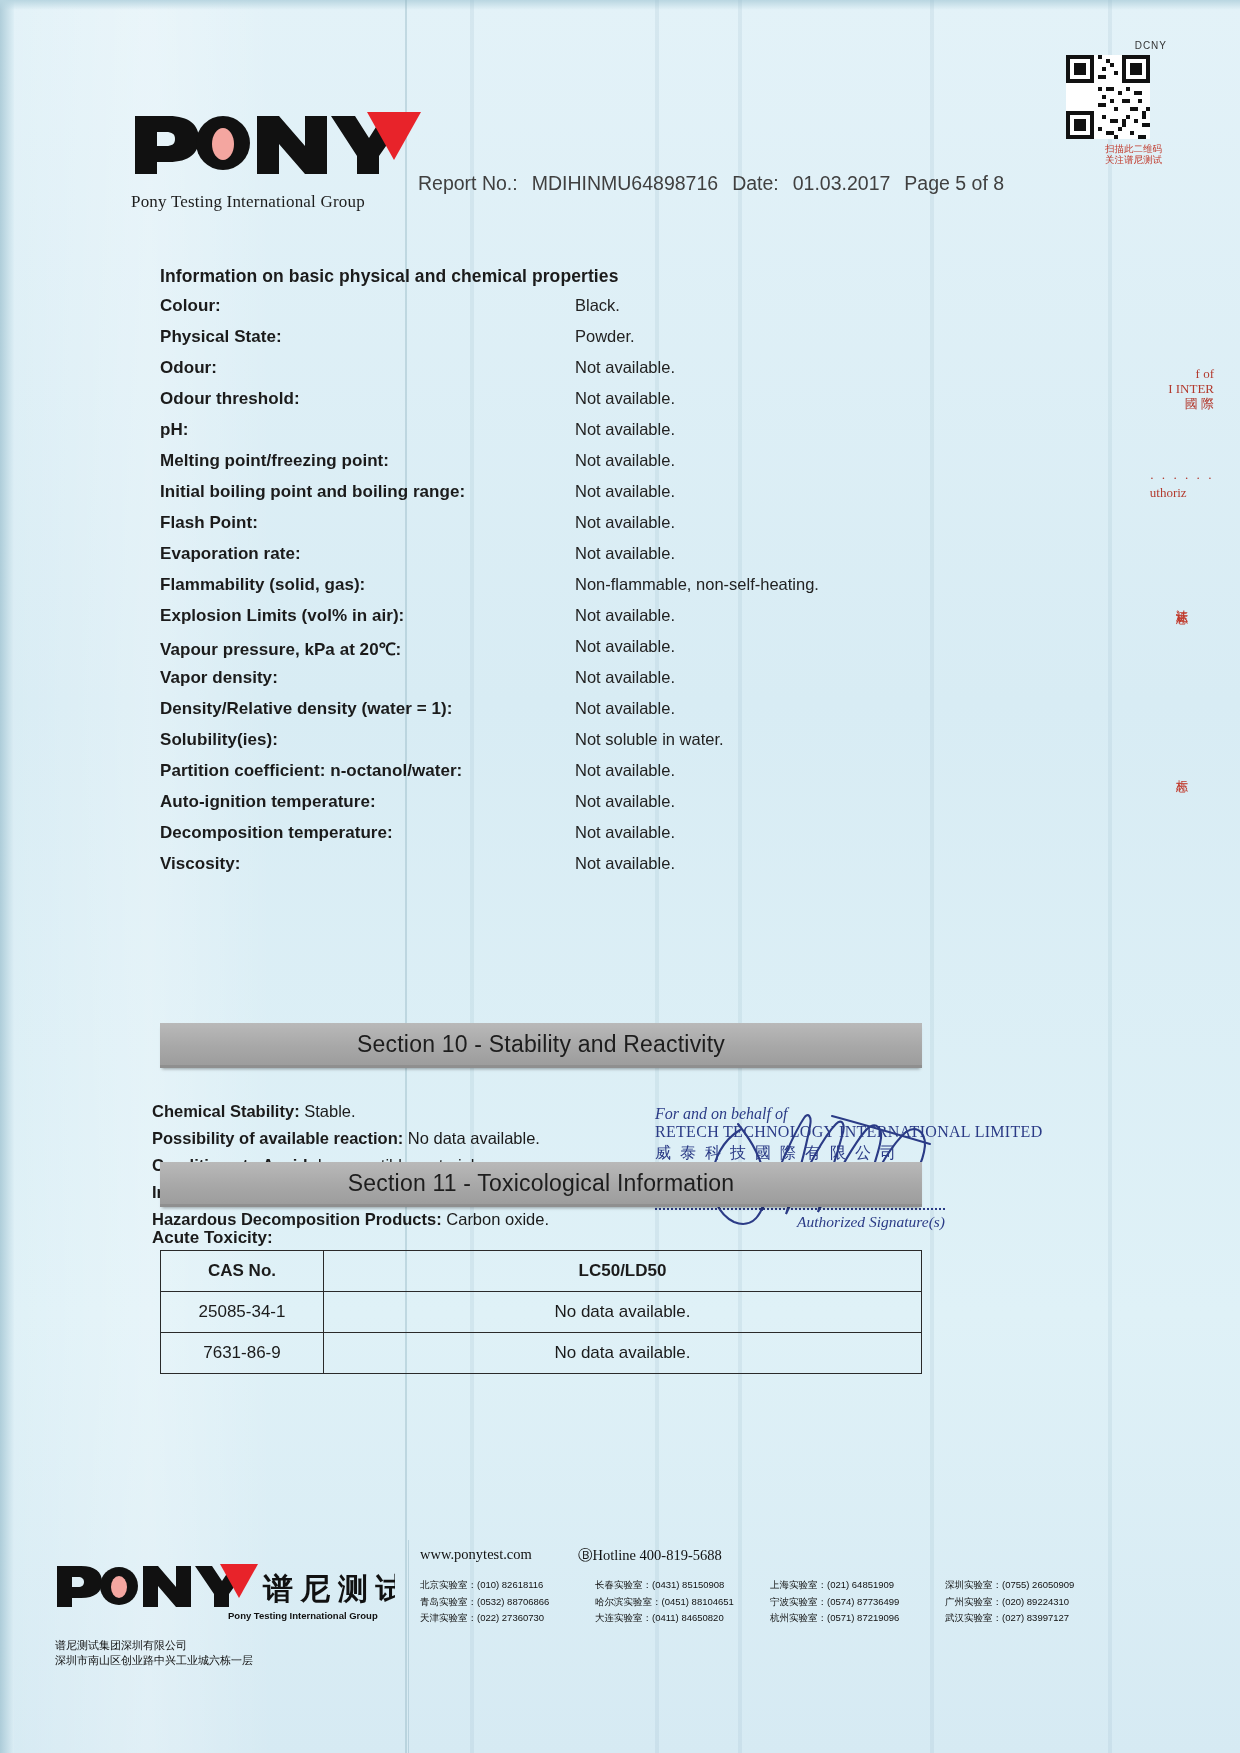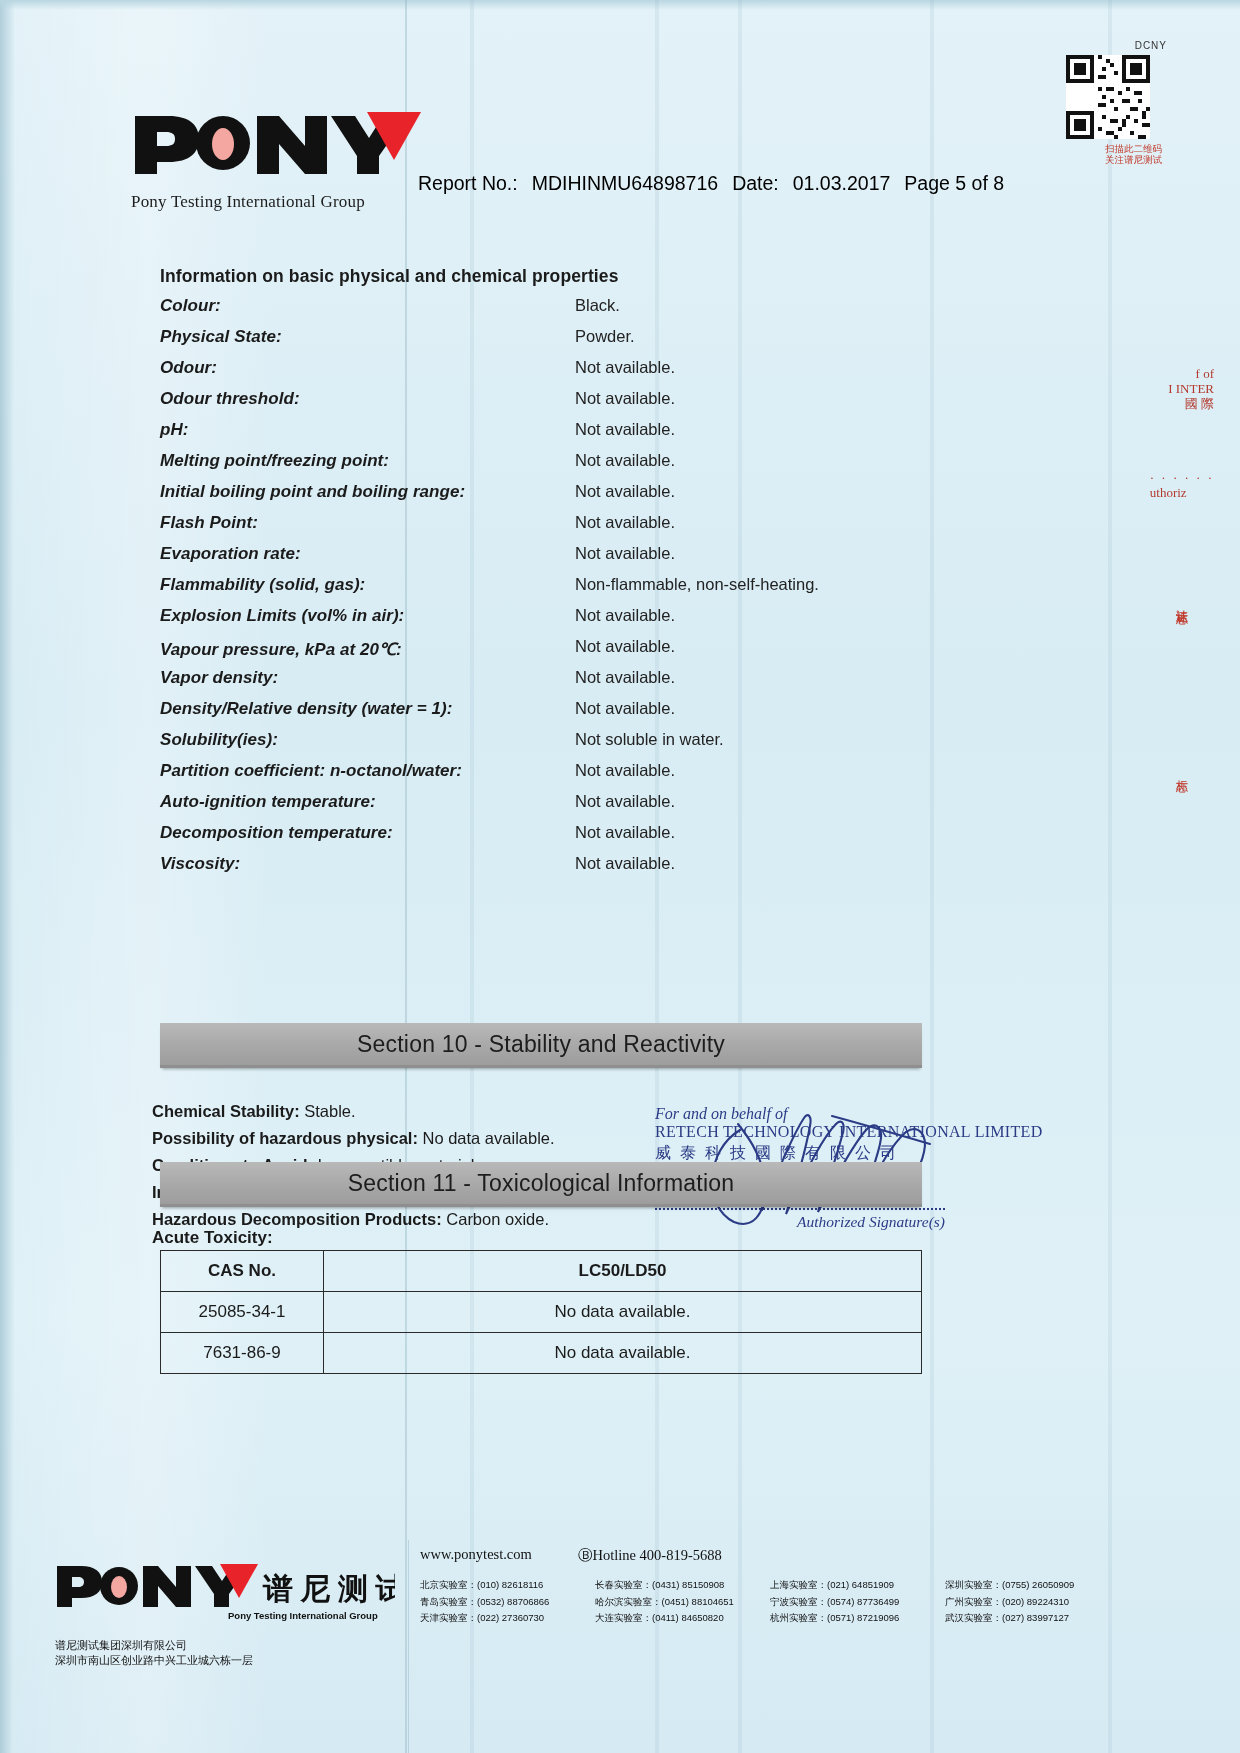--- a/index.html
+++ b/index.html
@@ -22,32 +22,32 @@
   .edge-left{position:absolute;left:0;top:0;bottom:0;width:14px;
     background:linear-gradient(90deg,#9fc2d0,#dceef5);opacity:.75;}
   .edge-top{position:absolute;left:0;right:0;top:0;height:10px;
     background:linear-gradient(180deg,#b9d6e1,rgba(220,238,245,0));}
 
   
   .logo{position:absolute;left:131px;top:110px;width:290px;height:70px;}
   .logo svg{display:block;}
   .logo-sub{position:absolute;left:131px;top:192px;
     font-family:"Liberation Serif",serif;font-size:17px;color:#1d1d1d;letter-spacing:.2px;}
-  .report-line{position:absolute;left:418px;top:172px;font-size:19.5px;color:#000000;white-space:nowrap;}
+  .report-line{position:absolute;left:418px;top:172px;font-size:19.5px;color:#404040;white-space:nowrap;}
   .report-line span{margin-right:14px;}
 
   .qr{position:absolute;right:90px;top:55px;width:84px;height:84px;}
   .qr-label{position:absolute;right:73px;top:40px;font-size:10px;color:#333;letter-spacing:1px;}
   .qr-cn{position:absolute;right:78px;top:143px;font-size:9.5px;line-height:11px;color:#c0392b;text-align:left;}
 
   
   .props{position:absolute;left:160px;top:266px;width:760px;}
   .props .title{font-weight:bold;font-size:17.5px;margin-bottom:9px;letter-spacing:.1px;}
   .prow{display:flex;height:31px;align-items:flex-start;}
-  .pkey{width:415px;font-weight:bold;font-size:17px;letter-spacing:.05px;font-style:italic;}
+  .pkey{width:415px;font-weight:bold;font-size:17px;letter-spacing:.05px;}
   .pval{font-size:16.5px;color:#222;}
 
   
   .secbar{
     position:absolute;left:160px;width:762px;height:42px;
     background:linear-gradient(180deg,#b9b9b9,#a8a8a8 55%,#9d9d9d);
     border-bottom:3px solid #8f8f8f;
     display:flex;align-items:center;justify-content:center;
     box-shadow:0 3px 3px -2px rgba(0,0,0,.35);
   }
@@ -262,21 +262,21 @@
         <div class="pval">Not available.</div>
       </div>
     </div>
 </div>
 
 <div class="secbar" style="top:1023px;">
   <span>Section 10 - Stability and Reactivity</span>
 </div>
 <div class="sec10" id="sec10-lines">
     <div class="sline"><b>Chemical Stability:</b><span> Stable.</span></div>
-    <div class="sline"><b>Possibility of hazardous physical:</b><span> No data available.</span></div>
+    <div class="sline"><b>Possibility of available reaction:</b><span> No data available.</span></div>
     <div class="sline"><b>Conditions to Avoid:</b><span> Incompatible materials.</span></div>
     <div class="sline"><b>Incompatibilities Materials:</b><span> No data available.</span></div>
     <div class="sline"><b>Hazardous Decomposition Products:</b><span> Carbon oxide.</span></div>
   </div>
 
 <div class="sig">
   <div class="l1">For and on behalf of</div>
   <div class="l2">RETECH TECHNOLOGY INTERNATIONAL LIMITED</div>
   <div class="l3">威泰科技國際有限公司</div>
   <div class="dots"></div>

